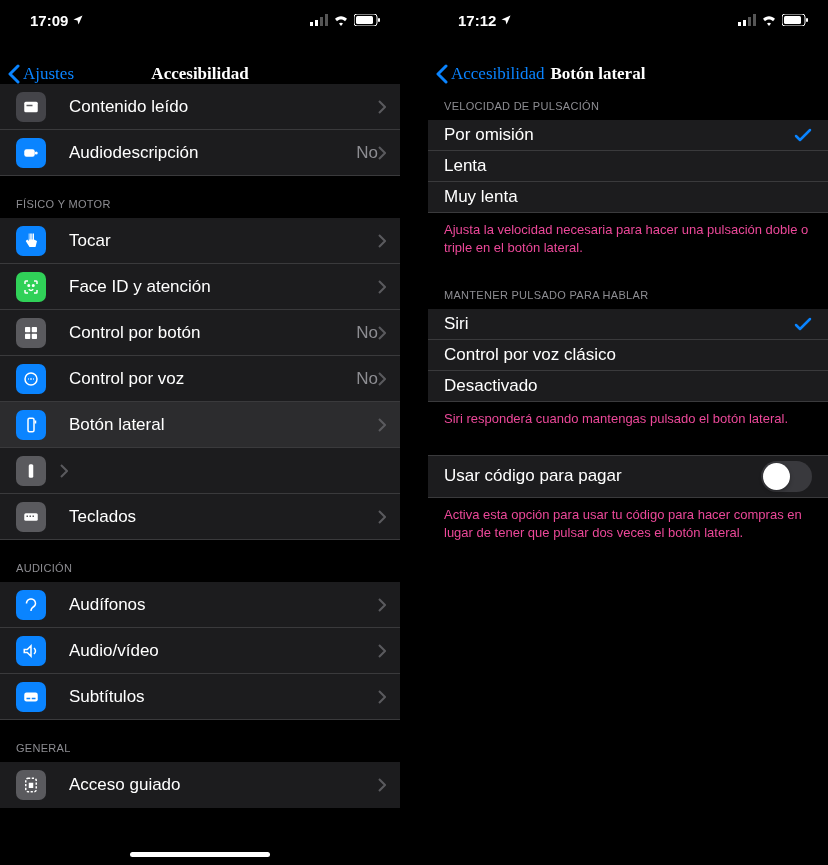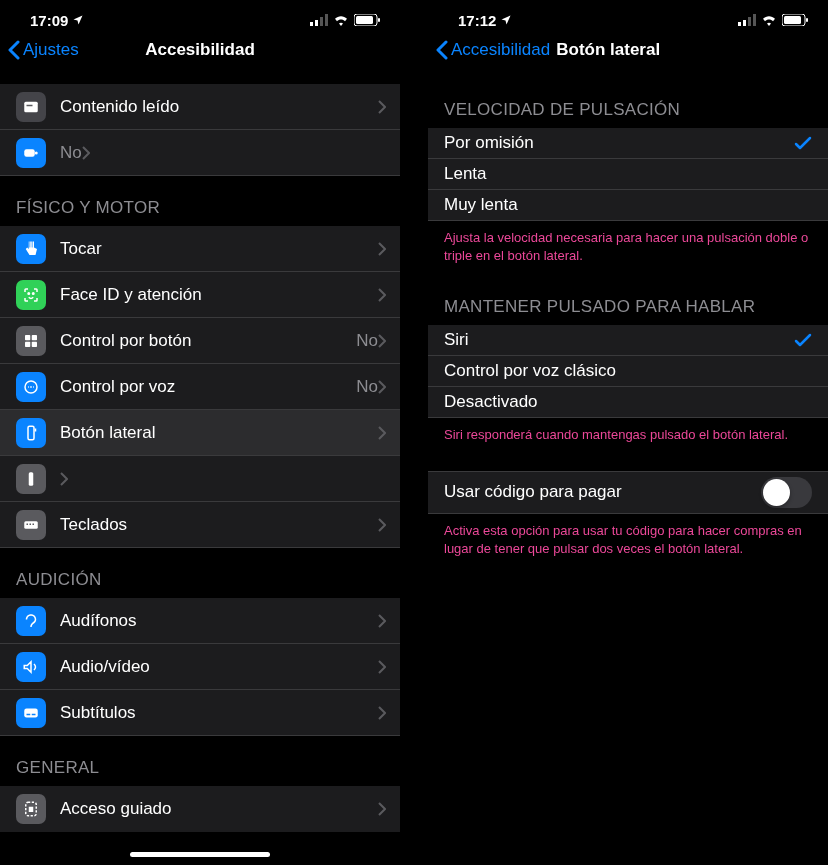--- a/index.html
+++ b/index.html
@@ -34,23 +34,24 @@
       font-weight: 600;
       color: #fff;
     }
     .status-left { display: flex; align-items: center; gap: 4px; }
     .status-right { display: flex; align-items: center; gap: 5px; }
     .status-right svg { display: block; }
 
     .nav-bar {
       height: 44px;
       display: flex;
-      align-items: flex-start;
+      align-items: flex-end;
       padding: 0 8px;
       position: relative;
+      font-family: Liberation Serif, serif;
     }
     .back-btn {
       display: flex;
       align-items: center;
       color: #0a84ff;
       font-size: 17px;
       gap: 3px;
     }
     .nav-title {
       position: absolute;
@@ -65,21 +66,21 @@
       transform: none;
       margin-left: 6px;
       font-size: 17px;
       font-weight: 600;
     }
 
     .content { flex: 1; overflow-y: hidden; }
 
     .section-header {
       color: #8d8d92;
-      font-size: 17px;
+      font-size: 11px;
       text-transform: uppercase;
       padding: 22px 16px 8px;
       letter-spacing: 0.3px;
     }
     .section-header.tight { padding-top: 16px; }
 
     .row {
       display: flex;
       align-items: center;
       min-height: 46px;
@@ -96,20 +97,21 @@
       display: flex;
       align-items: center;
       justify-content: center;
       margin-right: 14px;
       flex-shrink: 0;
     }
     .row .label {
       flex: 1;
       font-size: 17px;
       color: #fff;
+      margin-left: 9px;
     }
     .row .value {
       color: #8d8d92;
       font-size: 17px;
       margin-right: 0;
     }
     .row .chevron {
       color: #5a5a5e;
       margin-right: 14px;
     }
@@ -218,20 +220,21 @@
           <polyline points="1,1 7,7 1,13"></polyline>
         </svg>
     </div>
     <div class="row">
       <div class="icon-wrap ic-blue">
           <svg width="18" height="18" viewBox="0 0 24 24" fill="#fff">
             <rect x="3" y="7" width="14" height="10" rx="3"></rect>
             <circle cx="19" cy="12" r="2"></circle>
           </svg>
         </div>
+      <div class="label">Audiodescripción</div>
       <div class="value">No</div>
       <svg class="chevron" width="8" height="14" viewBox="0 0 8 14" fill="none" stroke="#5a5a5e" stroke-width="2">
           <polyline points="1,1 7,7 1,13"></polyline>
         </svg>
     </div>
 
     <div class="section-header">FÍSICO Y MOTOR</div>
     <div class="row">
       <div class="icon-wrap ic-blue">
           <svg width="18" height="18" viewBox="0 0 24 24" fill="#fff">

